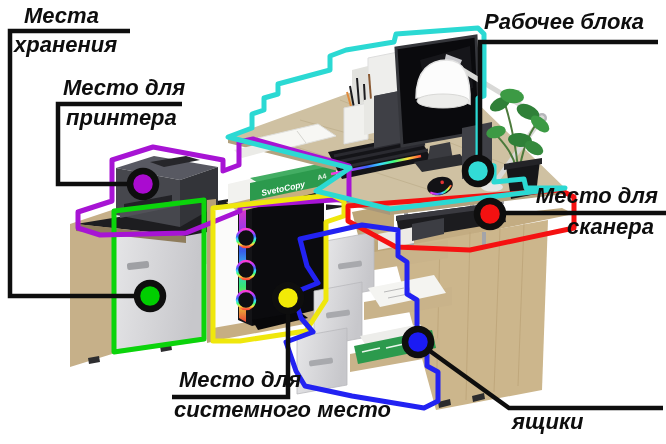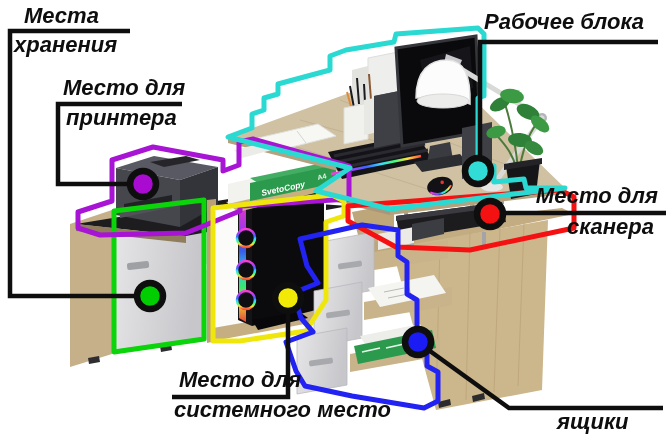--- a/index.html
+++ b/index.html
@@ -244,14 +244,14 @@
 
   <div class="lbl" style="left:24px;top:5px;">Места</div>
   <div class="lbl" style="left:14px;top:34px;">хранения</div>
   <div class="lbl" style="left:63px;top:77px;">Место для</div>
   <div class="lbl" style="left:66px;top:107px;">принтера</div>
   <div class="lbl" style="left:484px;top:11px;">Рабочее блока</div>
   <div class="lbl" style="right:8px;top:185px;">Место для</div>
   <div class="lbl" style="right:12px;top:216px;text-align:center;">сканера</div>
   <div class="lbl" style="left:179px;top:369px;">Место для</div>
   <div class="lbl" style="left:174px;top:399px;">системного место</div>
-  <div class="lbl" style="left:512px;top:411px;margin-left:45px;">ящики</div>
+  <div class="lbl" style="left:512px;top:411px;">ящики</div>
 </div>
 
 </body></html>

